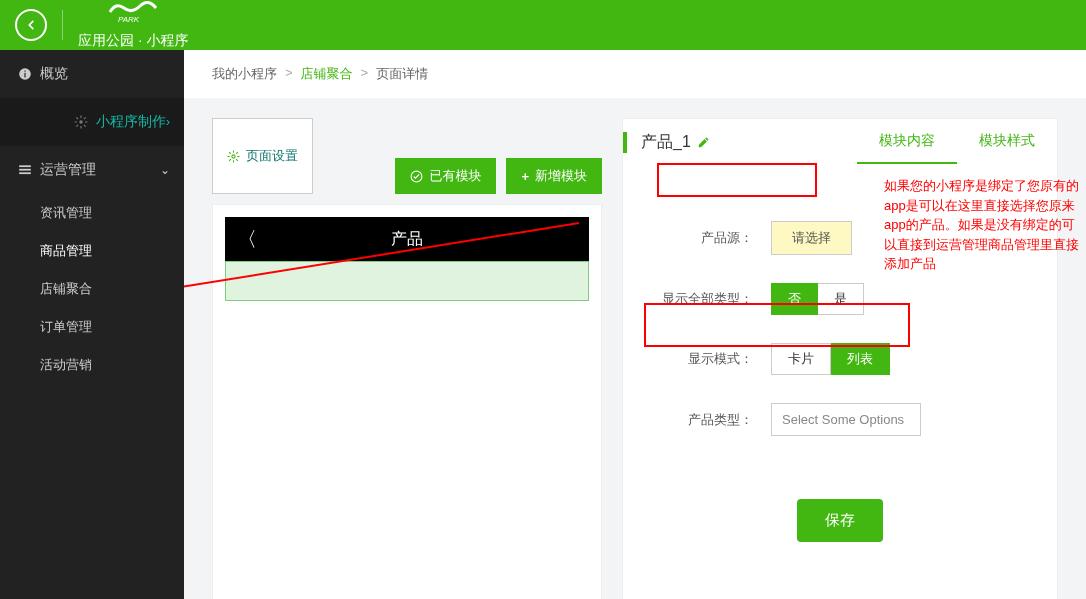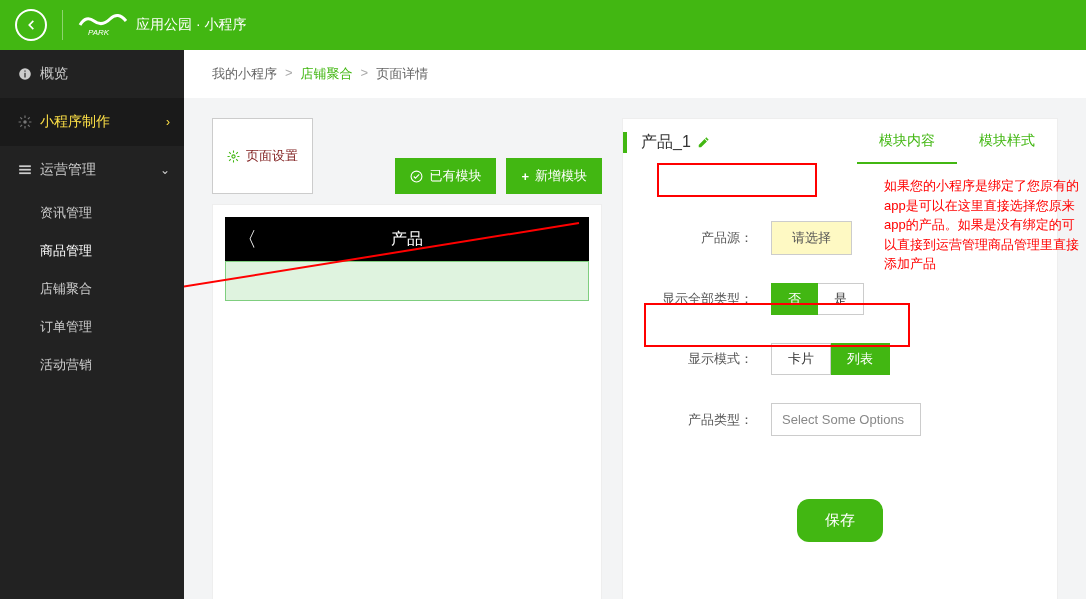--- a/index.html
+++ b/index.html
@@ -2,44 +2,44 @@
 <html><head>
 <meta charset="utf-8">
 <style>
 * { margin: 0; padding: 0; box-sizing: border-box; font-family: "Microsoft YaHei", Arial, sans-serif; }
 body { background: #fff; font-size: 14px; color: #333; }
 
 .topbar { background: #42b712; height: 50px; display: flex; align-items: center; padding: 0 15px; gap: 15px; }
 .topbar .back-circle { width: 32px; height: 32px; border: 2px solid #fff; border-radius: 50%; display: flex; align-items: center; justify-content: center; cursor: pointer; }
 .topbar .back-circle svg { fill: #fff; }
 .topbar .divider { width: 1px; height: 30px; background: rgba(255,255,255,0.4); }
-.topbar .logo { display: flex; align-items: center; gap: 8px; color: #fff; font-size: 14px; }
+.topbar .logo { display: flex; align-items: center; gap: 8px; color: #fff; font-size: 14px; flex-direction: column; }
 .topbar .logo svg { fill: #fff; }
 
 .layout { display: flex; height: calc(599px - 50px); }
 
 .sidebar { width: 184px; background: #222; color: #ccc; display: flex; flex-direction: column; }
 .sidebar .section { padding: 15px 18px; display: flex; align-items: center; gap: 8px; cursor: pointer; font-size: 14px; position: relative; }
-.sidebar .section.dark { background: #1a1a1a; color: #fde047; }
+.sidebar .section.dark { background: #1a1a1a; color: #14b8a6; justify-content: flex-end; }
 .sidebar .section .arrow { position: absolute; right: 14px; font-size: 12px; }
 .sidebar .subitem { padding: 10px 18px 10px 40px; font-size: 13px; cursor: pointer; color: #ccc; }
 .sidebar .subitem.active { color: #fff; }
 
 .main { flex: 1; background: #f3f4f5; display: flex; flex-direction: column; position: relative; }
 
 .breadcrumb { background: #fff; padding: 15px 28px; font-size: 13px; color: #666; display: flex; gap: 8px; }
 .breadcrumb .link { color: #42b712; cursor: pointer; }
 .breadcrumb .sep { color: #aaa; }
 
 .content { flex: 1; display: flex; gap: 20px; padding: 20px 28px; position: relative; }
 
 .preview-col { width: 390px; display: flex; flex-direction: column; gap: 10px; }
 .toprow { display: flex; gap: 10px; }
 .btn { display: inline-flex; align-items: center; justify-content: center; gap: 6px; padding: 8px 14px; font-size: 13px; cursor: pointer; border: 1px solid transparent; background: #fff; }
-.btn-outline { border: 1px solid #ccc; color: #7f1d1d; text-align: right; }
+.btn-outline { border: 1px solid #ccc; color: #0f766e; text-align: right; }
 .btn-green { background: #42b712; color: #fff; margin-top: 40px; }
 .toprow .spacer { flex: 1; }
 
 .preview-frame { background: #fff; border: 1px solid #eee; padding: 12px; height: 430px; }
 .phone-bar { background: #000; color: #fff; height: 44px; display: flex; align-items: center; position: relative; }
 .phone-bar .backarrow { position: absolute; left: 12px; font-size: 20px; }
 .phone-bar .title { flex: 1; text-align: center; font-size: 16px; }
 .phone-module { background: #dff3df; border: 1px solid #7fce7f; height: 40px; }
 
 .config-col { flex: 1; background: #fff; border: 1px solid #eee; padding: 0 0 20px 0; display: flex; flex-direction: column; gap: 36px; }
@@ -54,21 +54,21 @@
 .form-row { display: flex; align-items: center; gap: 18px; }
 .form-row .lbl { width: 100px; text-align: right; color: #555; font-size: 13px; }
 .sel-btn { border: 1px solid #ccc; background: #fef9c3; padding: 7px 20px; font-size: 13px; cursor: pointer; color: #555; }
 .toggle { display: flex; }
 .toggle .opt { padding: 6px 16px; border: 1px solid #ccc; font-size: 13px; cursor: pointer; }
 .toggle .opt.on { background: #42b712; color: #fff; border-color: #42b712; }
 .toggle .opt + .opt { border-left: none; }
 .multi { border: 1px solid #ccc; padding: 8px 10px; min-width: 150px; color: #888; font-size: 13px; cursor: pointer; }
 
 .save-row { display: flex; justify-content: center; margin-top: 35px; }
-.save-btn { background: #42b712; color: #fff; padding: 12px 28px; border: none; font-size: 15px; border-radius: 12px; cursor: pointer; }
+.save-btn { background: #42b712; color: #fff; padding: 12px 28px; border: none; font-size: 15px; border-radius: 4px; cursor: pointer; }
 
 .anno-box-red { position: absolute; border: 2px solid #ff0000; pointer-events: none; }
 .anno-text { position: absolute; color: #ff0000; font-size: 13px; line-height: 1.5; width: 200px; }
 .anno-arrow { position: absolute; pointer-events: none; }
 </style>
 </head>
 <body>
 
 <div class="topbar">
   <div class="back-circle">

